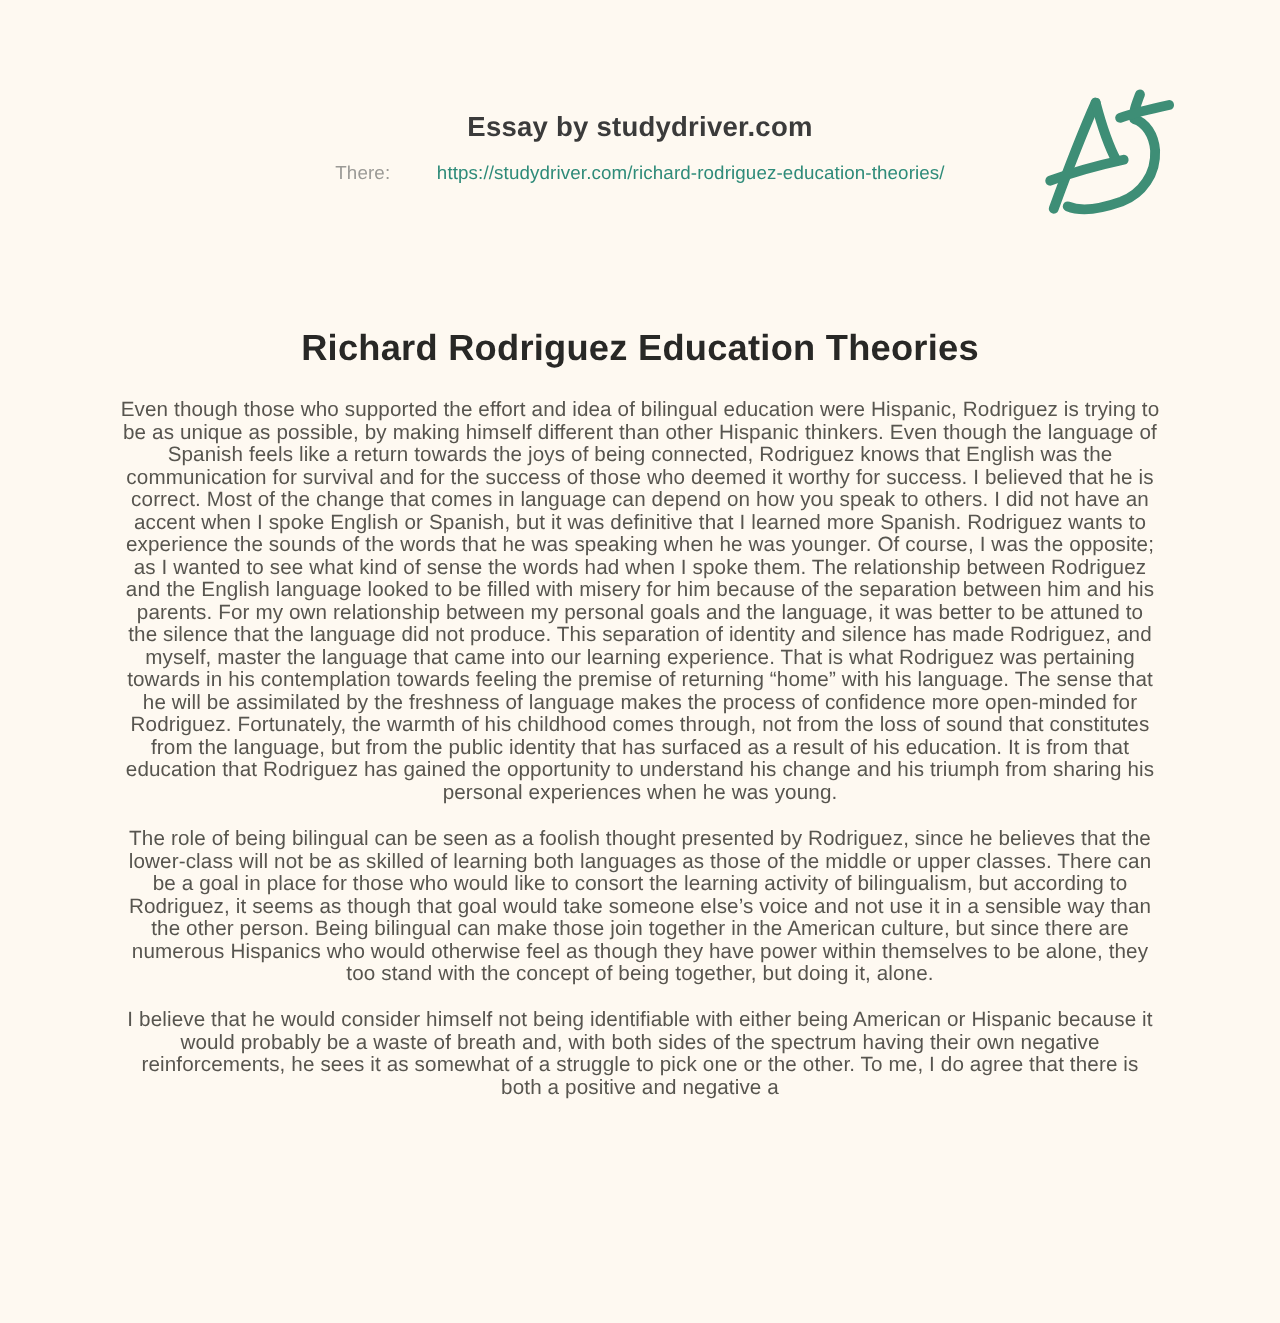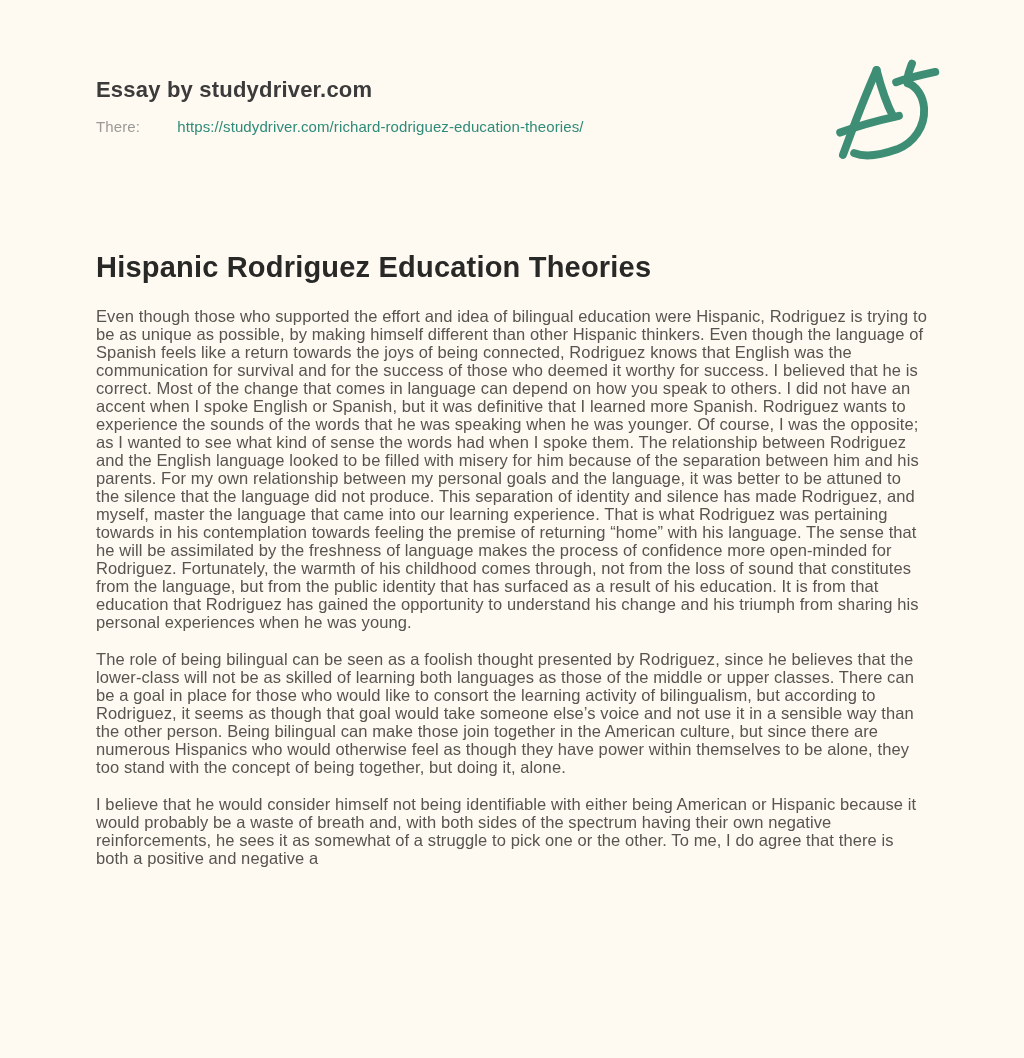--- a/index.html
+++ b/index.html
@@ -7,21 +7,22 @@
     width: 1024px;
     height: 1058px;
     background: #FEF9F1;
     font-family: "Liberation Sans", "DejaVu Sans", sans-serif;
     overflow: hidden;
   }
   .page {
     position: relative;
     width: 1024px;
     height: 1058px;
-    padding: 0 96px;
+    padding: 12px 96px;
+    text-align: center;
   }
   .header { position: relative; }
   .header-title {
     padding-top: 77px;
     font-size: 22px;
     font-weight: 700;
     color: #3B3B3B;
     letter-spacing: 0.2px;
   }
   .source-line {
@@ -78,21 +79,21 @@
       <svg viewBox="0 0 120 118" width="112" height="110" fill="none" stroke="currentColor" stroke-width="8.5" stroke-linecap="round" stroke-linejoin="round">
         <path d="M 16 104 C 27 74 39 42 52 13"></path>
         <path d="M 52 13 C 57 32 63 50 70 63"></path>
         <path d="M 13 80 C 34 72 53 67 76 62"></path>
         <path d="M 90 6 C 87 14 84 21 85 27 C 95 30 102 41 103 54 C 104 74 92 91 74 98 C 57 104 40 107 28 102"></path>
         <path d="M 73 26 C 87 21 101 18 115 15"></path>
       </svg>
     </div>
   </div>
 
-  <h1 class="article-title">Hispanic Rodriguez Education Theories</h1>
+  <h1 class="article-title">Richard Rodriguez Education Theories</h1>
 
   <div class="article-body">
     <p>Even though those who supported the effort and idea of bilingual education were Hispanic, Rodriguez is trying to be as unique as possible, by making himself different than other Hispanic thinkers. Even though the language of Spanish feels like a return towards the joys of being connected, Rodriguez knows that English was the communication for survival and for the success of those who deemed it worthy for success. I believed that he is correct. Most of the change that comes in language can depend on how you speak to others. I did not have an accent when I spoke English or Spanish, but it was definitive that I learned more Spanish. Rodriguez wants to experience the sounds of the words that he was speaking when he was younger. Of course, I was the opposite; as I wanted to see what kind of sense the words had when I spoke them. The relationship between Rodriguez and the English language looked to be filled with misery for him because of the separation between him and his parents. For my own relationship between my personal goals and the language, it was better to be attuned to the silence that the language did not produce. This separation of identity and silence has made Rodriguez, and myself, master the language that came into our learning experience. That is what Rodriguez was pertaining towards in his contemplation towards feeling the premise of returning “home” with his language. The sense that he will be assimilated by the freshness of language makes the process of confidence more open-minded for Rodriguez. Fortunately, the warmth of his childhood comes through, not from the loss of sound that constitutes from the language, but from the public identity that has surfaced as a result of his education. It is from that education that Rodriguez has gained the opportunity to understand his change and his triumph from sharing his personal experiences when he was young.</p>
     <p>The role of being bilingual can be seen as a foolish thought presented by Rodriguez, since he believes that the lower-class will not be as skilled of learning both languages as those of the middle or upper classes. There can be a goal in place for those who would like to consort the learning activity of bilingualism, but according to Rodriguez, it seems as though that goal would take someone else’s voice and not use it in a sensible way than the other person. Being bilingual can make those join together in the American culture, but since there are numerous Hispanics who would otherwise feel as though they have power within themselves to be alone, they too stand with the concept of being together, but doing it, alone.</p>
     <p>I believe that he would consider himself not being identifiable with either being American or Hispanic because it would probably be a waste of breath and, with both sides of the spectrum having their own negative reinforcements, he sees it as somewhat of a struggle to pick one or the other. To me, I do agree that there is both a positive and negative a</p>
   </div>
 
 </div>
 
 </body></html>

